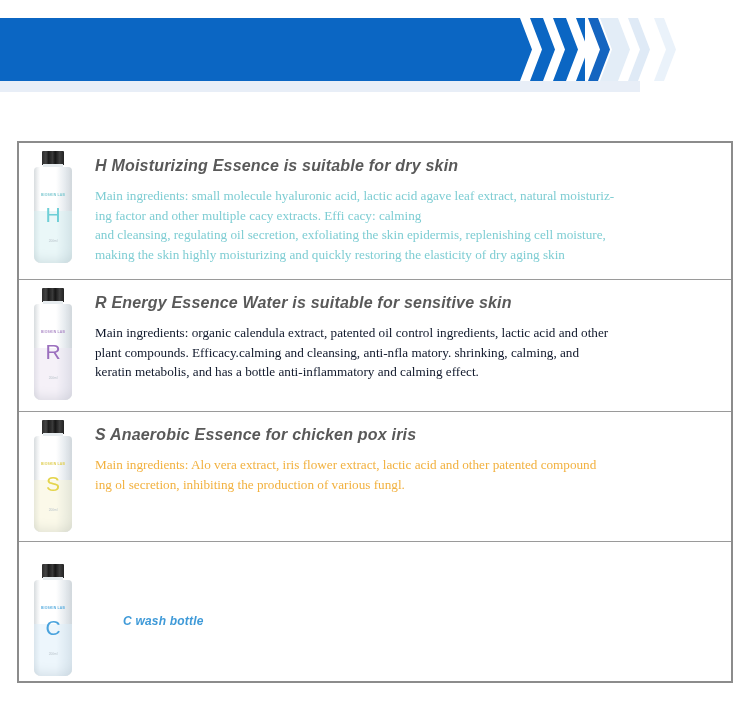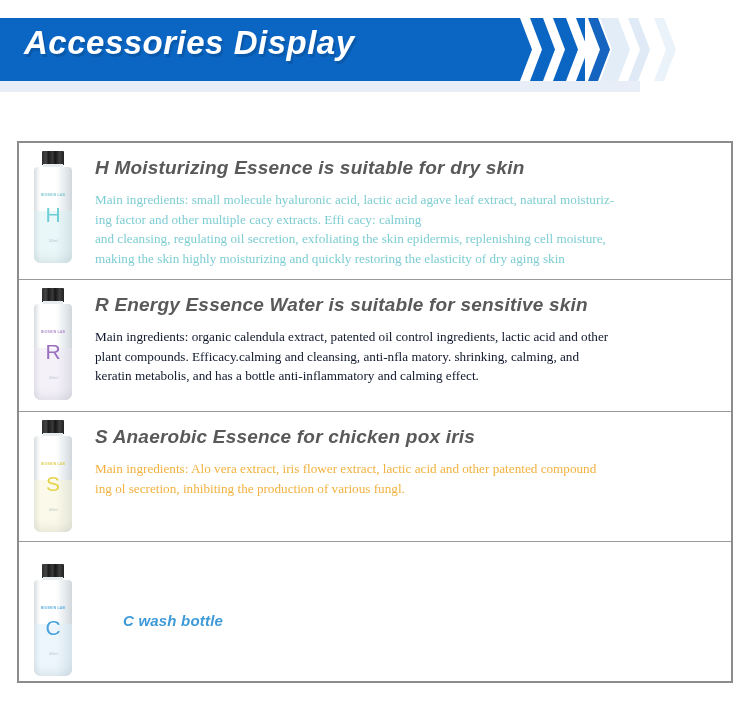--- a/index.html
+++ b/index.html
@@ -182,39 +182,39 @@
     color: #b9c3ca;
     white-space: nowrap;
     overflow: hidden;
   }
 
   
   .prod-title {
     font-family: "Liberation Sans", sans-serif;
     font-weight: bold;
     font-style: italic;
-    font-size: 19px;
+    font-size: 16px;
     color: #595959;
     letter-spacing: 0.2px;
     margin: 0 0 11px 0;
     white-space: nowrap;
   }
   .prod-body {
     font-family: "Liberation Serif", serif;
     font-size: 13.2px;
     line-height: 19.5px;
     margin: 0;
   }
   .prod-body div { white-space: nowrap; }
 
   .title-c {
     font-family: "Liberation Sans", sans-serif;
     font-weight: bold;
     font-style: italic;
-    font-size: 15px;
+    font-size: 12px;
     letter-spacing: 0.2px;
     margin: 0;
     white-space: nowrap;
   }
   .cwash-cell {
     flex: 1 1 auto;
     padding: 0 16px 0 8px;
     display: flex;
     align-items: center;
     height: 100%;
@@ -259,21 +259,20 @@
     <svg width="30" height="63" viewBox="0 0 30 63">
         <path d="M0 0 L10 0 L22 31.5 L10 63 L0 63 L12 31.5 Z" fill="#ffffff"></path>
       </svg>
   </div>
   <div class="chev" style="left:588px;">
     <svg width="30" height="63" viewBox="0 0 30 63">
         <path d="M0 0 L10 0 L22 31.5 L10 63 L0 63 L12 31.5 Z" fill="#1565c0"></path>
       </svg>
   </div>
 
-  <div class="banner-title">Accessories Display</div>
 </div>
 
 <div class="table-box">
 
   <div class="row row-h">
     <div class="bottle-cell">
       <div class="bottle">
         <div class="cap"></div>
         <div class="neck"></div>
         <div class="body"></div>

